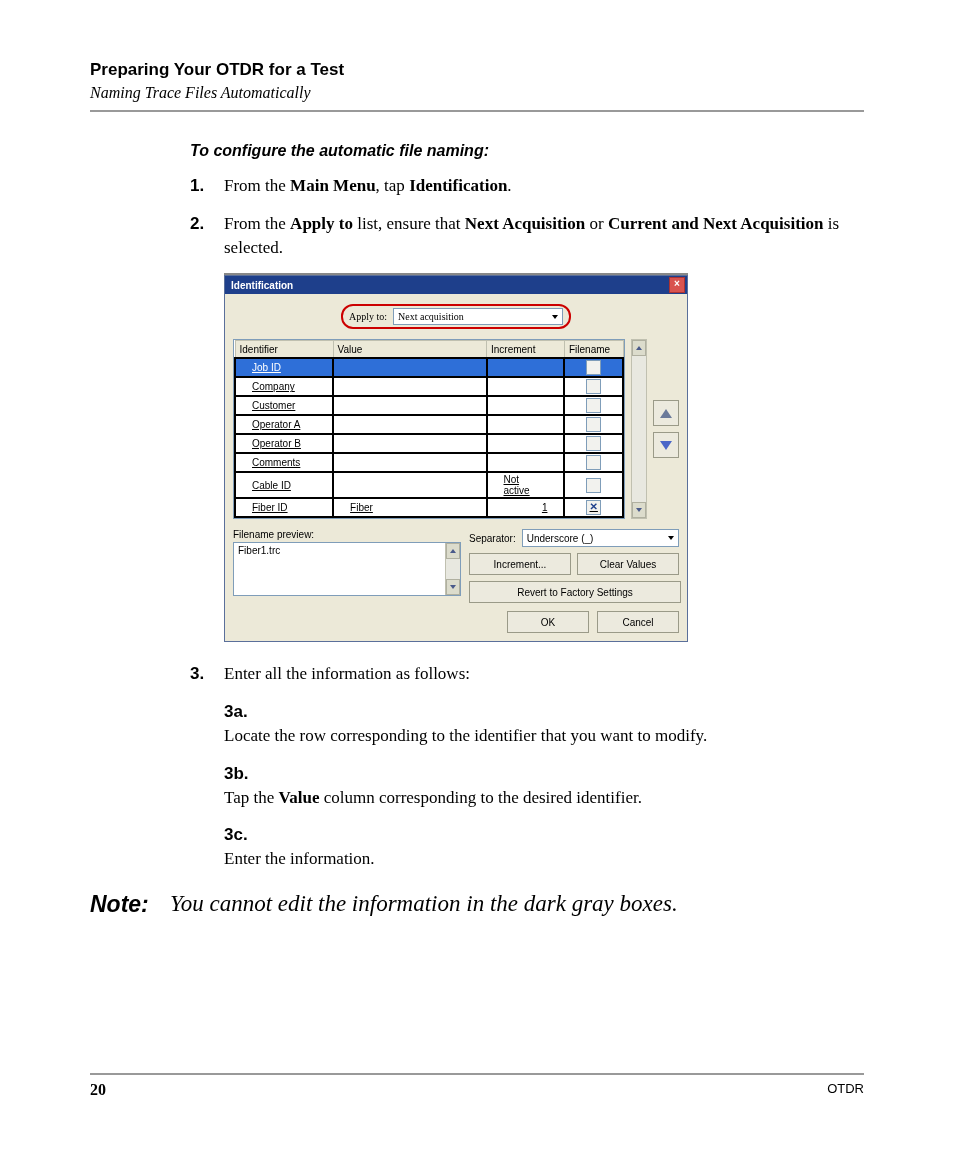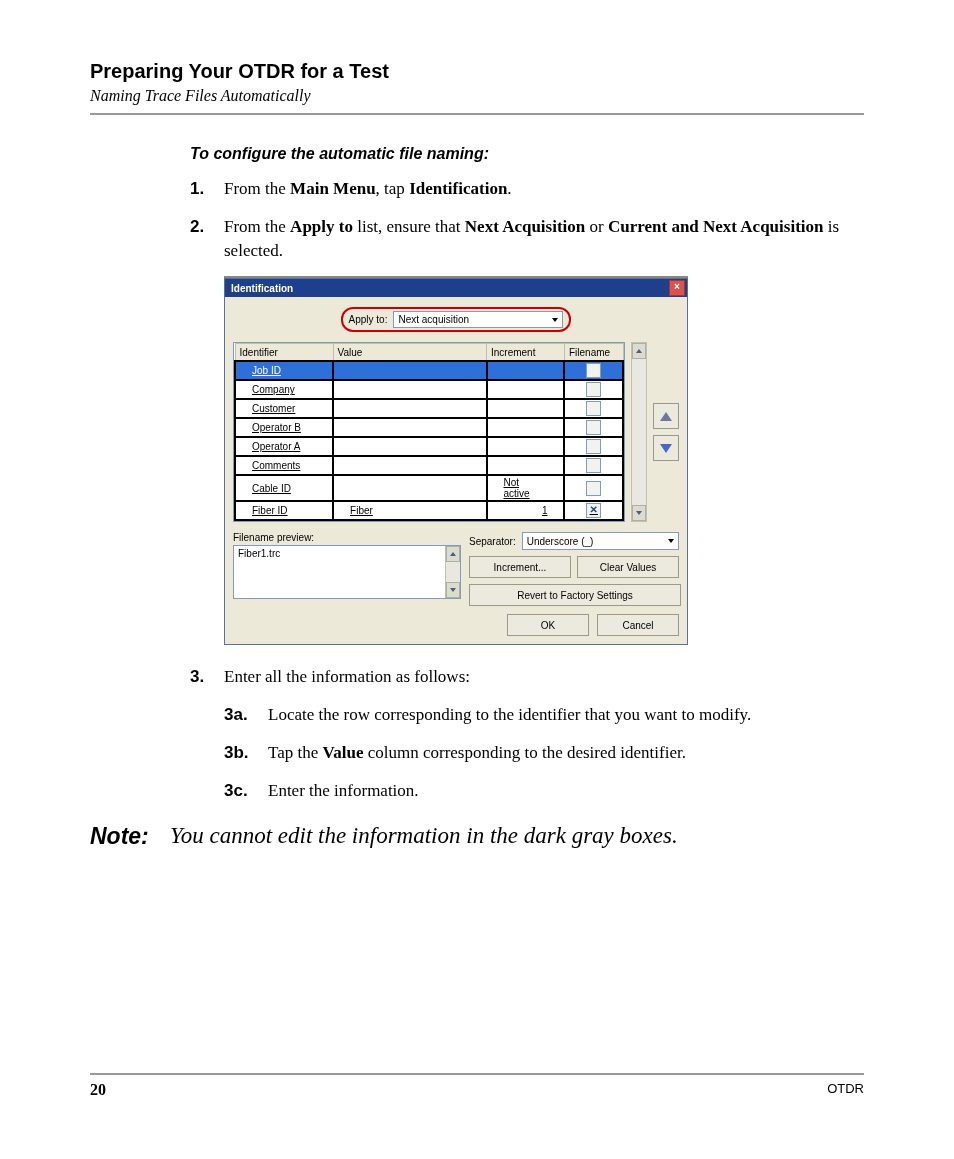--- a/index.html
+++ b/index.html
@@ -12,21 +12,21 @@
   }
   .page {
     padding: 60px 90px 40px 90px;
     box-sizing: border-box;
     position: relative;
     min-height: 1159px;
   }
   .header-title {
     font-family: Verdana, Arial, sans-serif;
     font-weight: bold;
-    font-size: 20px;
+    font-size: 17px;
     margin-bottom: 4px;
   }
   .header-sub {
     font-style: italic;
     font-size: 16px;
     margin-bottom: 8px;
   }
   .header-rule {
     border: none;
     border-top: 2px solid #999;
@@ -54,20 +54,21 @@
     min-width: 34px;
   }
   .substeps {
     margin-left: 34px;
   }
   .substep {
     display: flex;
     margin-bottom: 14px;
     font-size: 17px;
     line-height: 1.4;
+    flex-direction: column;
   }
   .substep-num {
     font-family: Verdana, Arial, sans-serif;
     font-weight: bold;
     min-width: 44px;
   }
   .b { font-weight: bold; }
   .note-row {
     display: flex;
     margin-top: 20px;
@@ -133,20 +134,21 @@
     line-height: 12px;
     text-align: center;
     font-weight: bold;
   }
   .dialog-body { padding: 10px 8px 8px 8px; }
   .apply-row {
     display: flex;
     justify-content: center;
     align-items: flex-start;
     margin-bottom: 10px;
+    font-family: Liberation Serif, serif;
   }
   .apply-oval {
     border: 2px solid #c00;
     border-radius: 12px;
     padding: 2px 6px;
     display: flex;
     align-items: center;
     gap: 6px;
   }
   .apply-label { font-size: 10px; }
@@ -343,29 +345,29 @@
                 </tr>
                 <tr>
                   <td>Customer</td>
                       <td></td>
                       <td></td>
                       <td>
                         <span class="chk"></span>
                       </td>
                 </tr>
                 <tr>
+                  <td>Operator A</td>
+                      <td></td>
+                      <td></td>
+                      <td>
+                        <span class="chk"></span>
+                      </td>
+                </tr>
+                <tr>
                   <td>Operator B</td>
-                      <td></td>
-                      <td></td>
-                      <td>
-                        <span class="chk"></span>
-                      </td>
-                </tr>
-                <tr>
-                  <td>Operator A</td>
                       <td></td>
                       <td></td>
                       <td>
                         <span class="chk"></span>
                       </td>
                 </tr>
                 <tr>
                   <td>Comments</td>
                       <td></td>
                       <td></td>

